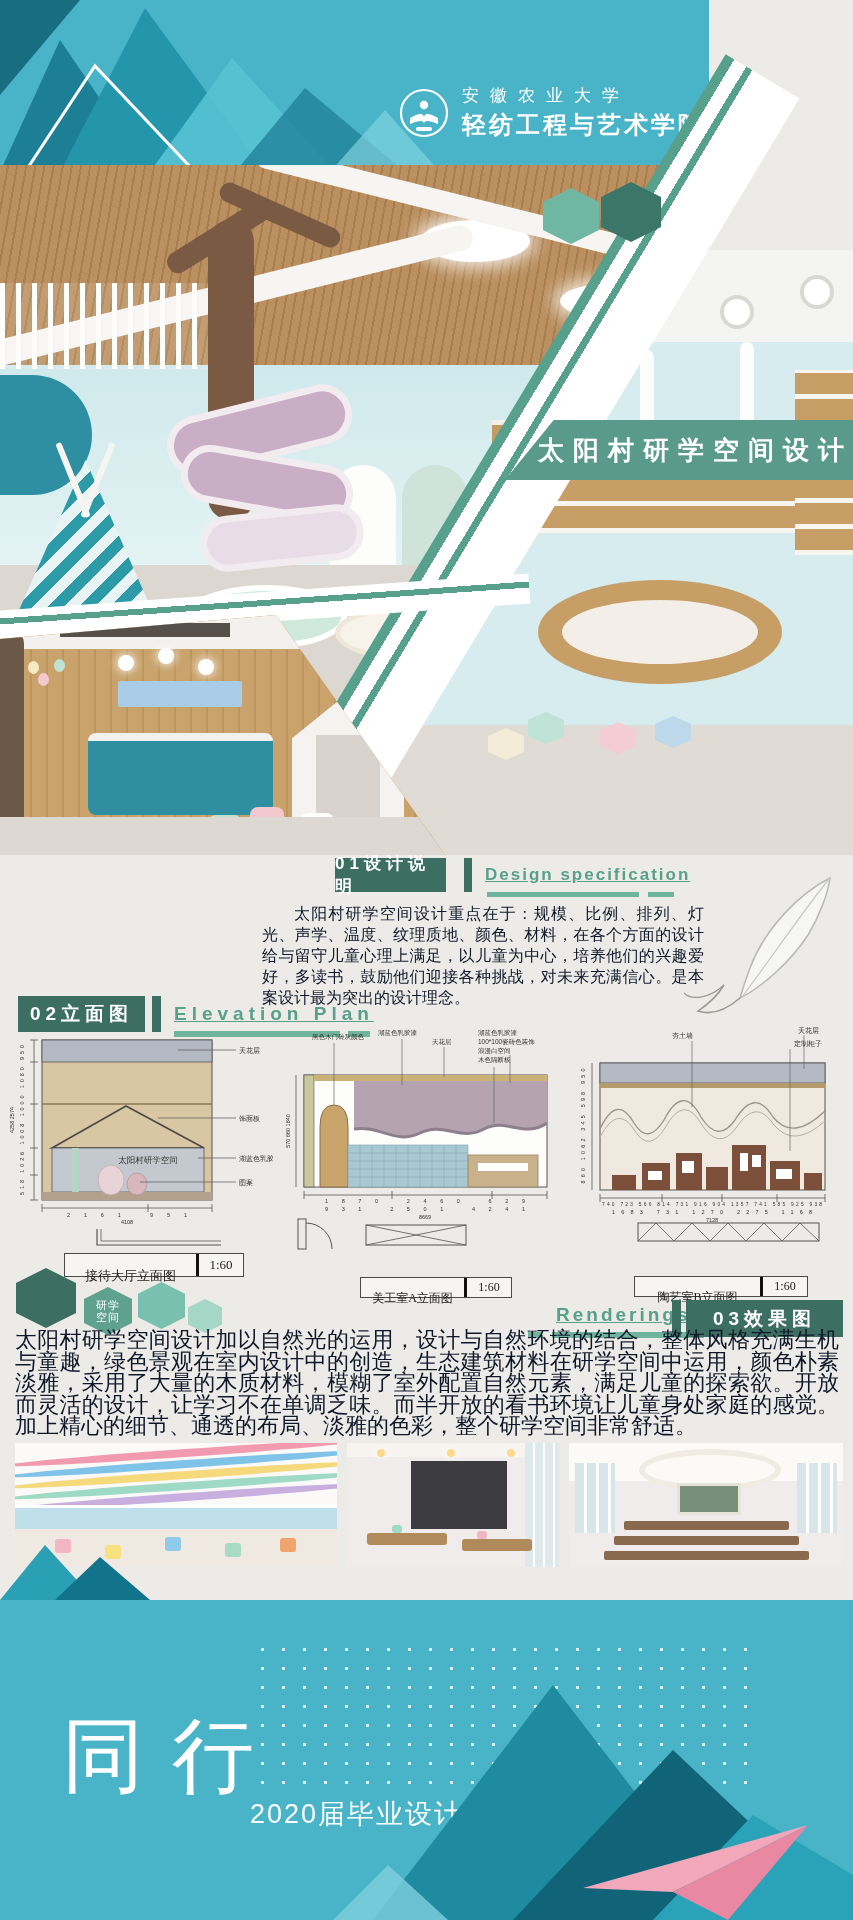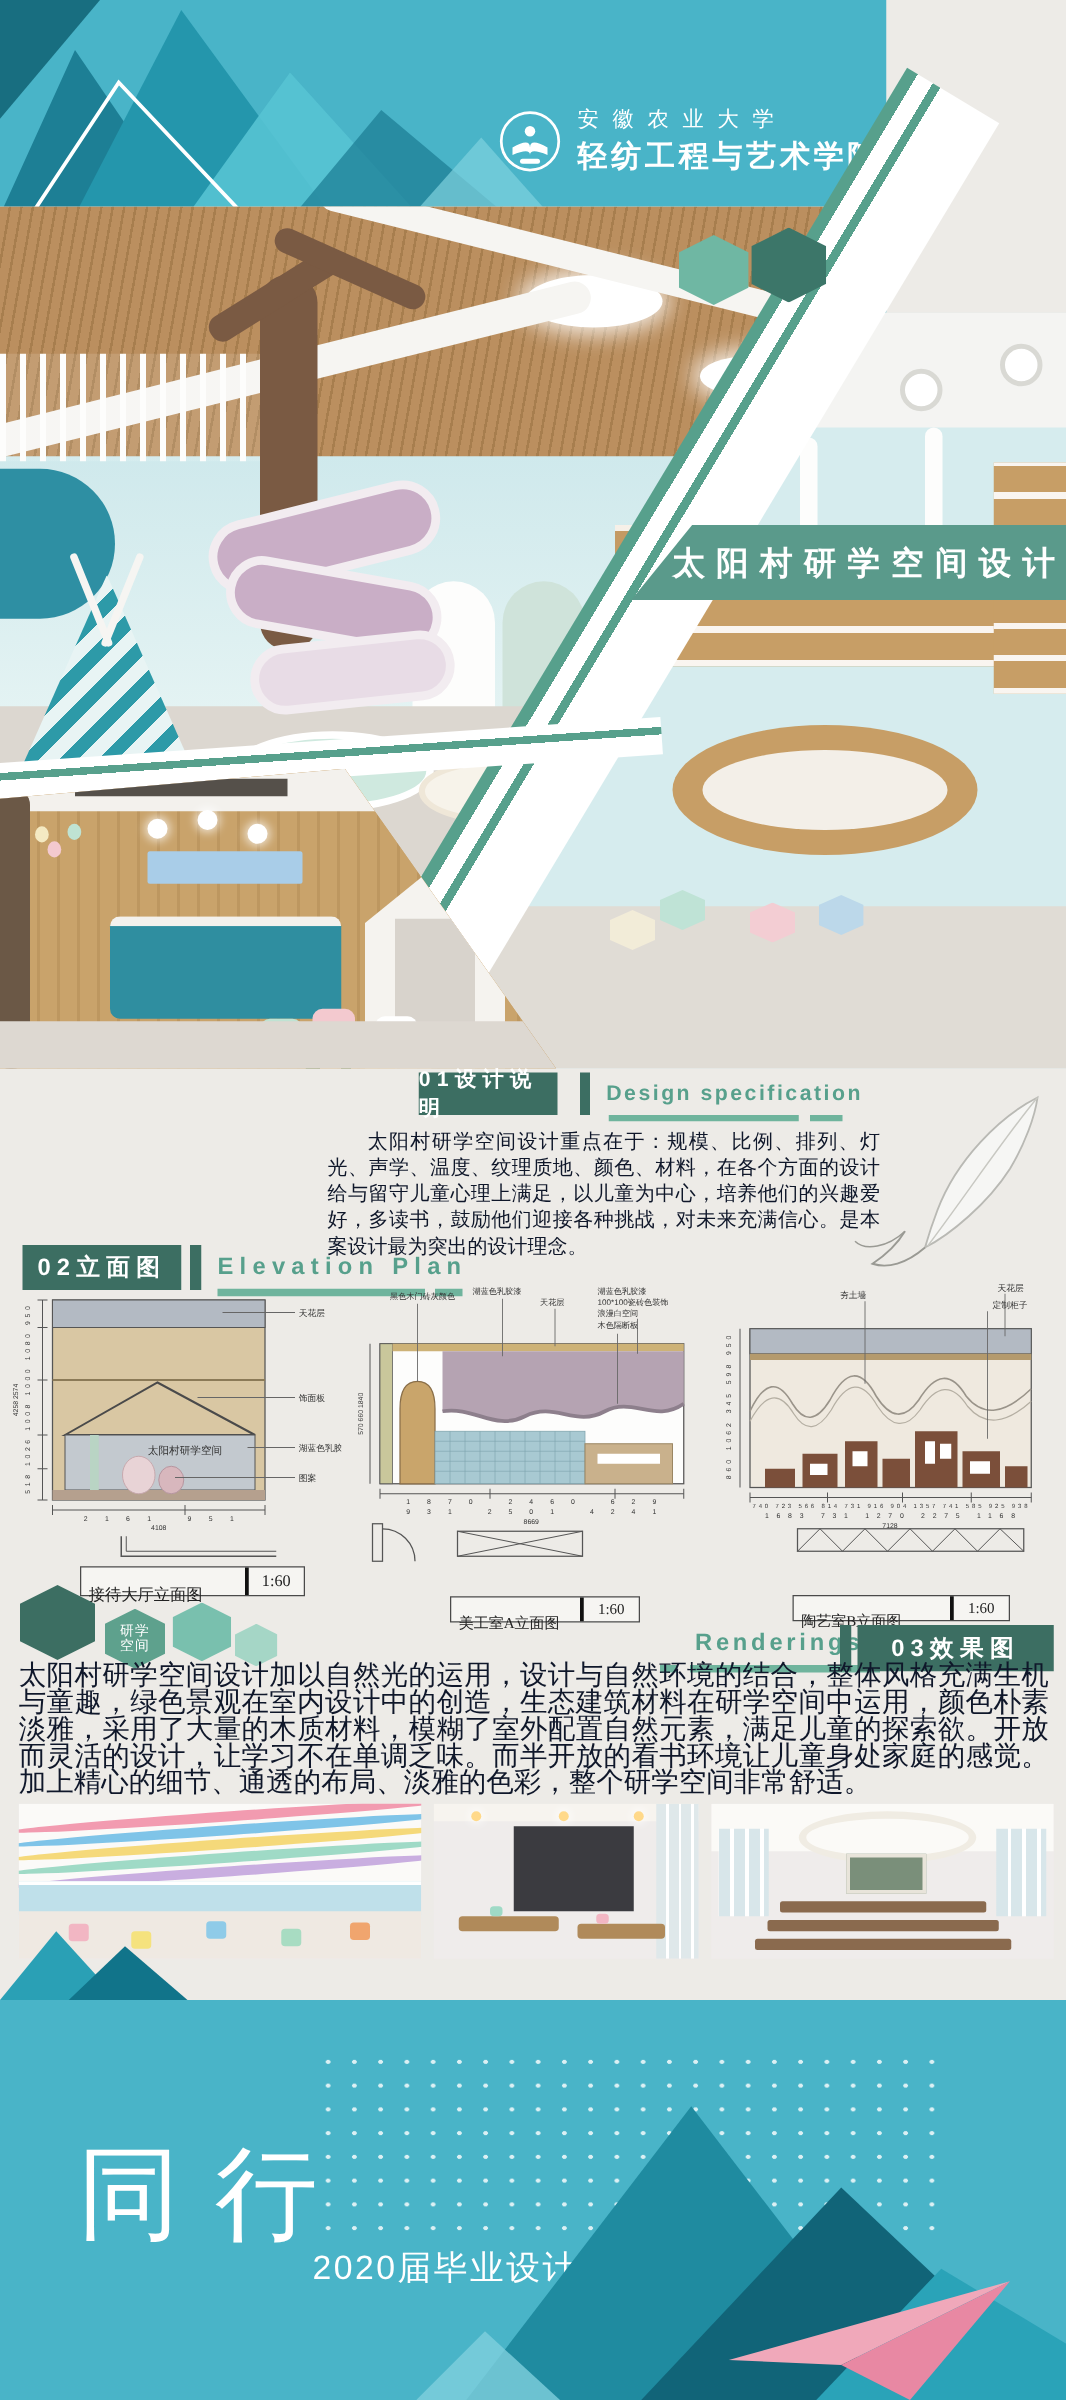--- a/index.html
+++ b/index.html
@@ -77,26 +77,26 @@
   .pc-house{left:292px;top:78px;width:112px;height:162px;clip-path:polygon(50% 0,100% 28%,100% 100%,0 100%,0 28%);background:#f5f3ef;}
   .pc-house-in{left:316px;top:120px;width:64px;height:120px;background:#d8d3cc;}
   .pc-trunk{left:-6px;top:15px;width:30px;height:225px;background:#6b5846;border-radius:14px;}
   .pc-floor{left:0;bottom:0;width:100%;height:38px;background:#ddd8d1;}
   .balloon{width:11px;height:13px;border-radius:50%;}
 
   
   .midband{left:0;top:855px;width:853px;height:745px;background:#edebe7;}
   .secbox{background:#3c6e62;color:#fff;display:flex;align-items:center;justify-content:center;letter-spacing:5px;font-weight:bold;}
   .secbar{background:#3c6e62;}
-  .sec-en{color:#57a08c;font-weight:bold;white-space:nowrap;}
+  .sec-en{color:#57a08c;font-weight:bold;white-space:nowrap;text-decoration:underline;}
   .underl{background:#6fb49d;}
   .para{color:#0f172a;text-align:justify;margin:0;}
   .cap{display:flex;align-items:center;background:#f6f5f2;border:1.6px solid #4a4a4a;height:22px;
      font-family:"Liberation Serif","DejaVu Serif",serif;font-size:13px;color:#222;}
-  .cap .t1{flex:1;text-align:left;white-space:nowrap;padding:0 6px;margin-top:22px;}
+  .cap .t1{flex:1;text-align:center;white-space:nowrap;padding:0 6px;margin-top:22px;}
   .cap .sep{width:3px;height:100%;background:#111;}
   .cap .t2{width:44px;text-align:center;}
   .hexD{background:#3c6e62;} .hexM{background:#5ea18d;} .hexL{background:#79c0ae;} .hexS{background:#a5d6c6;}
   .hexbadge{display:flex;flex-direction:column;align-items:center;justify-content:center;color:#fff;font-size:11px;line-height:12px;letter-spacing:1px;}
   svg text{font-family:"Liberation Sans","DejaVu Sans",sans-serif;}
 
   
   .rimg{top:588px;height:124px;overflow:hidden;background:#efeceb;}
   .r1-strip{left:-10px;width:360px;height:8px;border-radius:50%;}
   .r1-sea{left:0;top:62px;width:100%;height:24px;background:#bfe0ea;border-top:3px solid #fff;border-bottom:3px solid #fff;}

